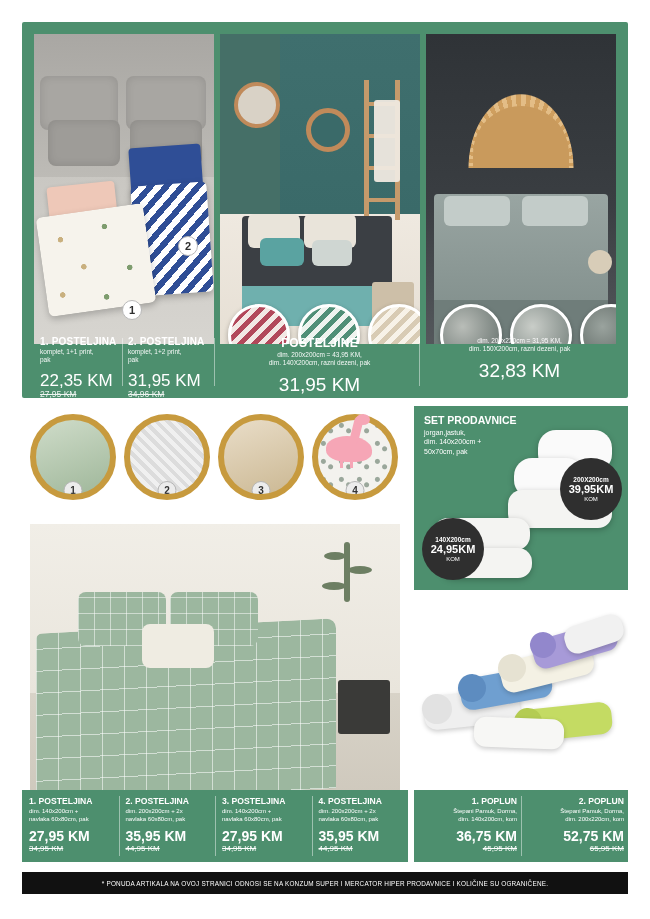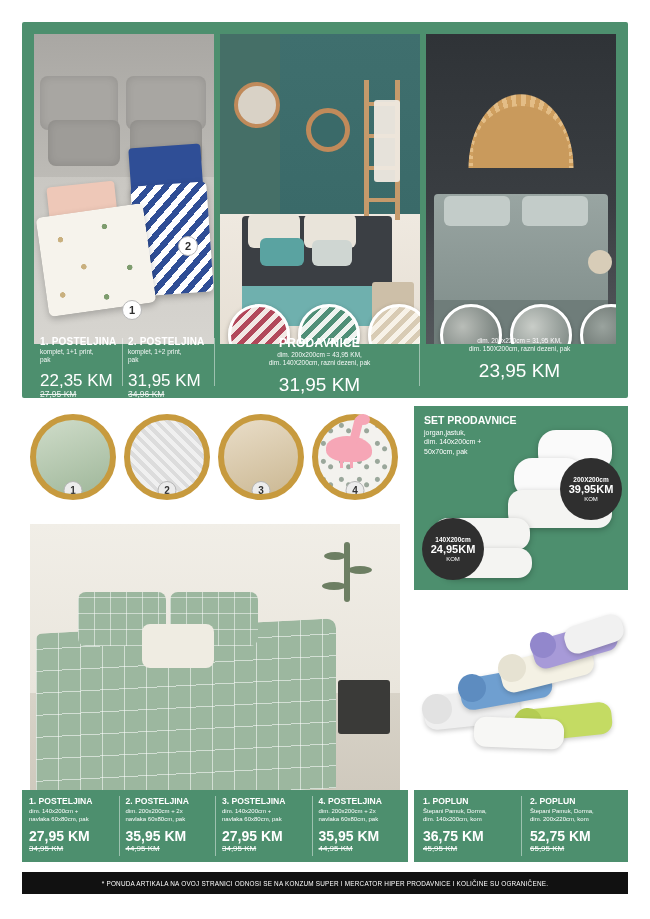--- a/index.html
+++ b/index.html
@@ -180,21 +180,21 @@
     position:absolute; left:414px; top:790px; width:214px; height:72px; background:#4d8f6e; color:#fff;
     display:flex;
   }
   .scell { position:relative; flex:1; padding:6px 4px 0 7px; }
   .scell + .scell:before { content:""; position:absolute; left:0; top:6px; bottom:6px; width:1px; background:rgba(255,255,255,.45); }
   .stitle { font-size:8.6px; font-weight:bold; }
   .sdesc { font-size:6px; line-height:1.3; margin-top:2px; }
   .sprice { font-size:14px; font-weight:bold; margin-top:4px; }
   .sold { font-size:8px; text-decoration: line-through; }
 
-  .scell-r { position:relative; flex:1; padding:6px 4px 0 9px; }
+  .scell-r { position:relative; flex:1; padding:6px 4px 0 9px;text-align:right; }
   .scell-r + .scell-r:before { content:""; position:absolute; left:0; top:6px; bottom:6px; width:1px; background:rgba(255,255,255,.45); }
 
   
   .footer {
     position:absolute; left:22px; top:872px; width:606px; height:22px; background:#111;
     color:#fff; font-size:6.4px; display:flex; align-items:center; justify-content:center; letter-spacing:.2px;
   }
 </style>
 </head>
 <body>
@@ -274,29 +274,29 @@
         <div class="pold">27,95 KM</div>
       </div>
       <div class="pcell" style="width:92px">
         <div class="ptitle">2. POSTELJINA</div>
         <div class="pdesc" style="white-space:pre-line">komplet, 1+2 print,
 pak</div>
         <div class="pprice">31,95 KM</div>
         <div class="pold">34,96 KM</div>
       </div>
       <div class="pcell center" style="width:205px">
-        <div class="ptitle" style="font-size:12px">PRODAVNICE</div>
+        <div class="ptitle" style="font-size:12px">POSTELJINE</div>
         <div class="pdesc" style="white-space:pre-line">dim. 200x200cm = 43,95 KM,
 dim. 140X200cm, razni dezeni, pak</div>
         <div class="pprice" style="font-size:19px">31,95 KM</div>
       </div>
       <div class="pcell center" style="width:195px">
         <div class="pdesc" style="white-space:pre-line">dim. 200x220cm = 31,95 KM,
 dim. 150X200cm, razni dezeni, pak</div>
-        <div class="pprice" style="font-size:19px">23,95 KM</div>
+        <div class="pprice" style="font-size:19px">32,83 KM</div>
       </div>
     </div>
   </div>
 
   <div class="panel-mid">
 
     <div class="mid-left">
 
       <div class="circles-row">
         <div class="circ c-green">

